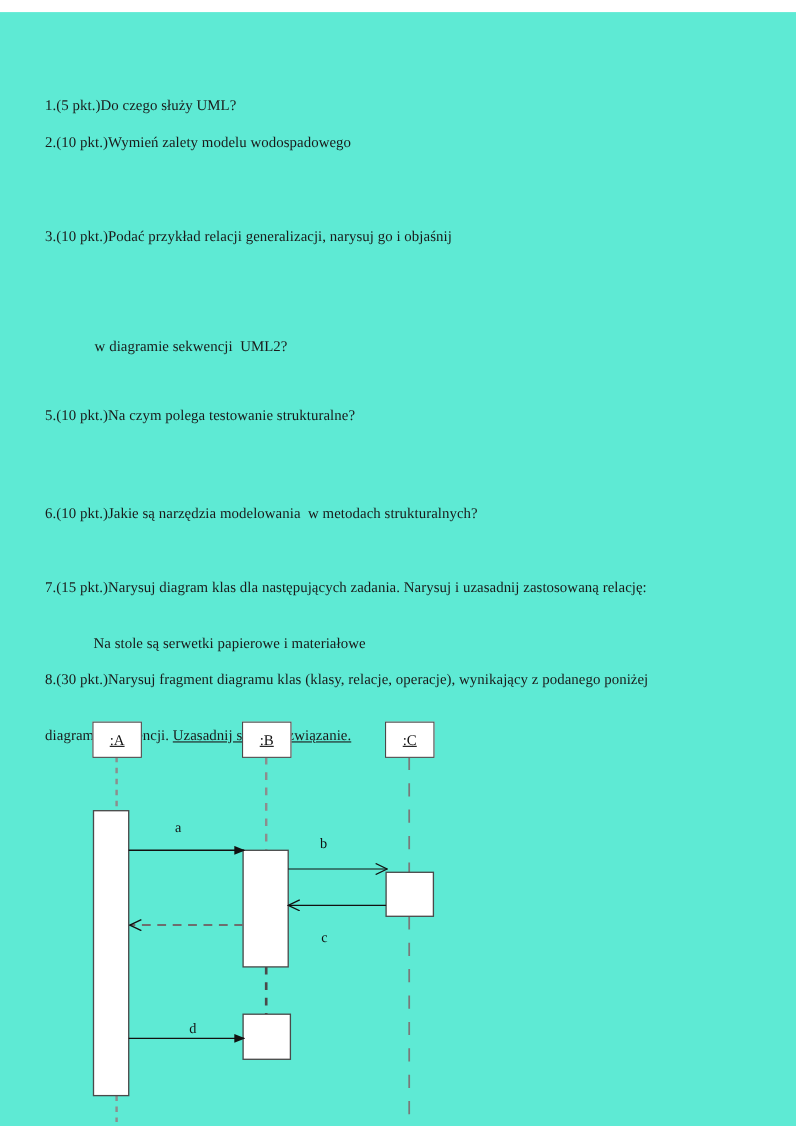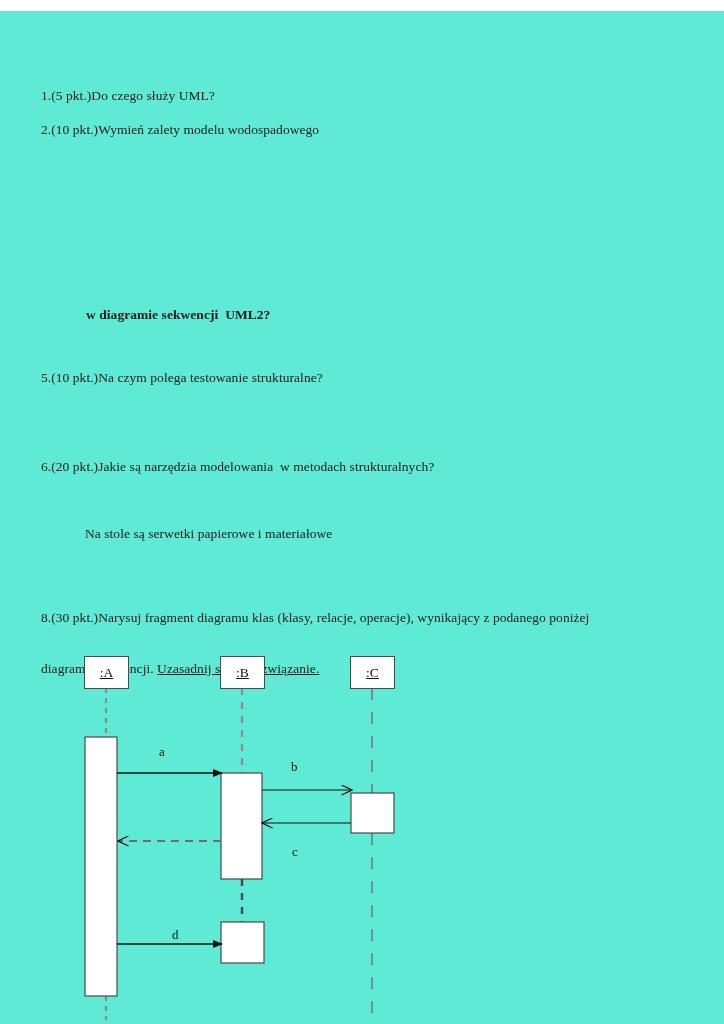--- a/index.html
+++ b/index.html
@@ -22,21 +22,21 @@
   }
   .q {
     position: absolute;
     left: 41px;
     font-size: 13.5px;
     line-height: 17px;
     white-space: pre-wrap;
     letter-spacing: 0.05px;
   }
   .q-line { display: block; }
-  .indent-1 { padding-left: 45px; font-weight: bold; }
+  .indent-1 { padding-left: 45px; }
   .indent-2 { padding-left: 44px; }
   .bold { font-weight: normal; }
   .underline { text-decoration: underline; }
 
   
   #seq {
     position: absolute;
     left: 0;
     top: 0;
     width: 724px;
@@ -71,34 +71,38 @@
 <div id="page">
 
   <div class="q" style="top:42px">
     <span class="q-line">1.(5 pkt.)Do czego służy UML?</span>
   </div>
 
   <div class="q" style="top:76px">
     <span class="q-line">2.(10 pkt.)Wymień zalety modelu wodospadowego</span>
   </div>
 
+  <div class="q" style="top:161px">
+    <span class="q-line">3.(10 pkt.)Podać przykład relacji generalizacji, narysuj go i objaśnij</span>
+  </div>
 
   <div class="q" style="top:261px">
     <span class="q-line indent-1">w diagramie sekwencji  UML2?</span>
   </div>
 
   <div class="q" style="top:324px">
     <span class="q-line">5.(10 pkt.)Na czym polega testowanie strukturalne?</span>
   </div>
 
   <div class="q" style="top:413px">
-    <span class="q-line">6.(20 pkt.)Jakie są narzędzia modelowania  w metodach strukturalnych?</span>
+    <span class="q-line">6.(10 pkt.)Jakie są narzędzia modelowania  w metodach strukturalnych?</span>
   </div>
 
   <div class="q" style="top:480px">
+    <span class="q-line">7.(15 pkt.)Narysuj diagram klas dla następujących zadania. Narysuj i uzasadnij zastosowaną relację:</span>
     <span class="q-line indent-2 bold">Na stole są serwetki papierowe i materiałowe</span>
   </div>
 
   <div class="q" style="top:564px">
     <span class="q-line">8.(30 pkt.)Narysuj fragment diagramu klas (klasy, relacje, operacje), wynikający z podanego poniżej</span>
     <span class="q-line"><span>diagramu sekwencji. </span><span class="underline">Uzasadnij swoje rozwiązanie.</span></span>
   </div>
 
   <svg id="seq" viewBox="0 0 724 1024">
     <defs>

